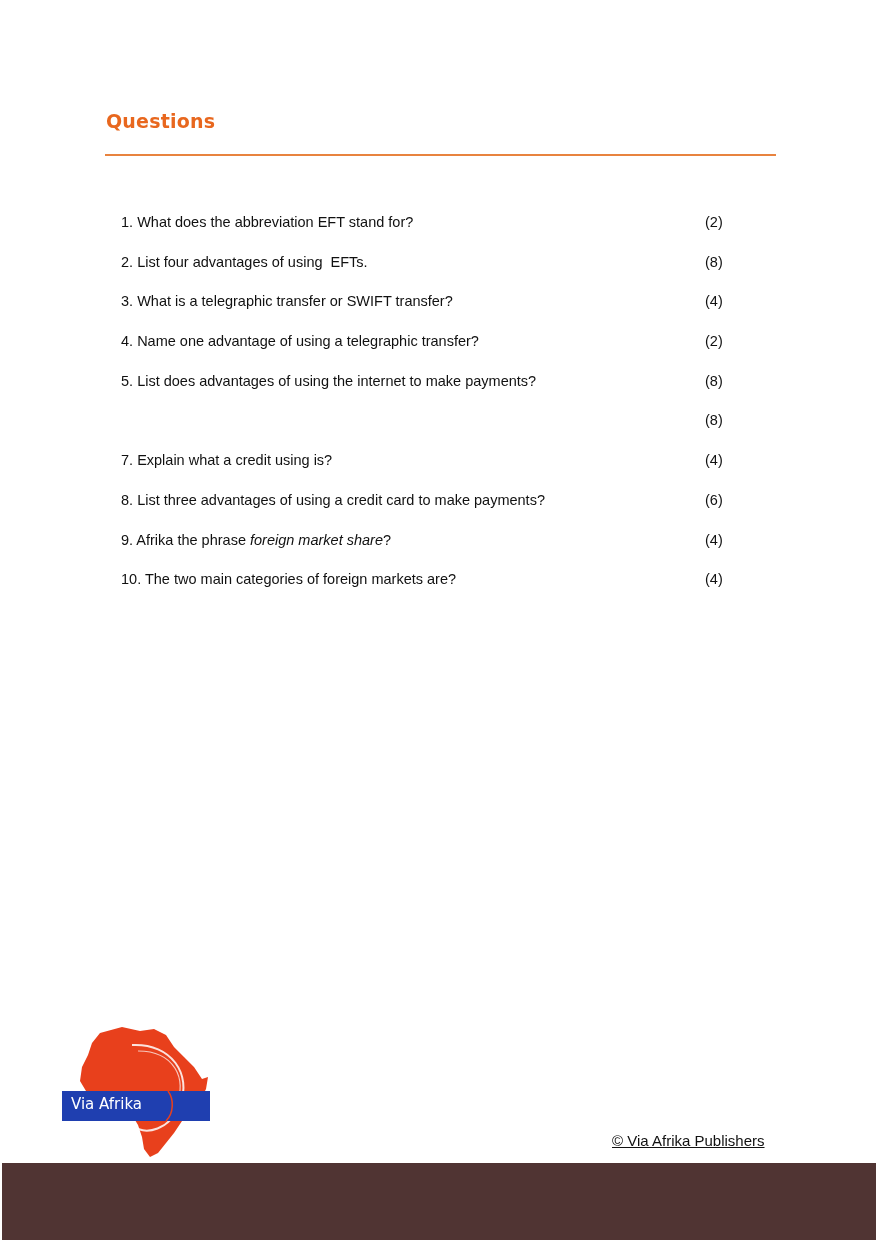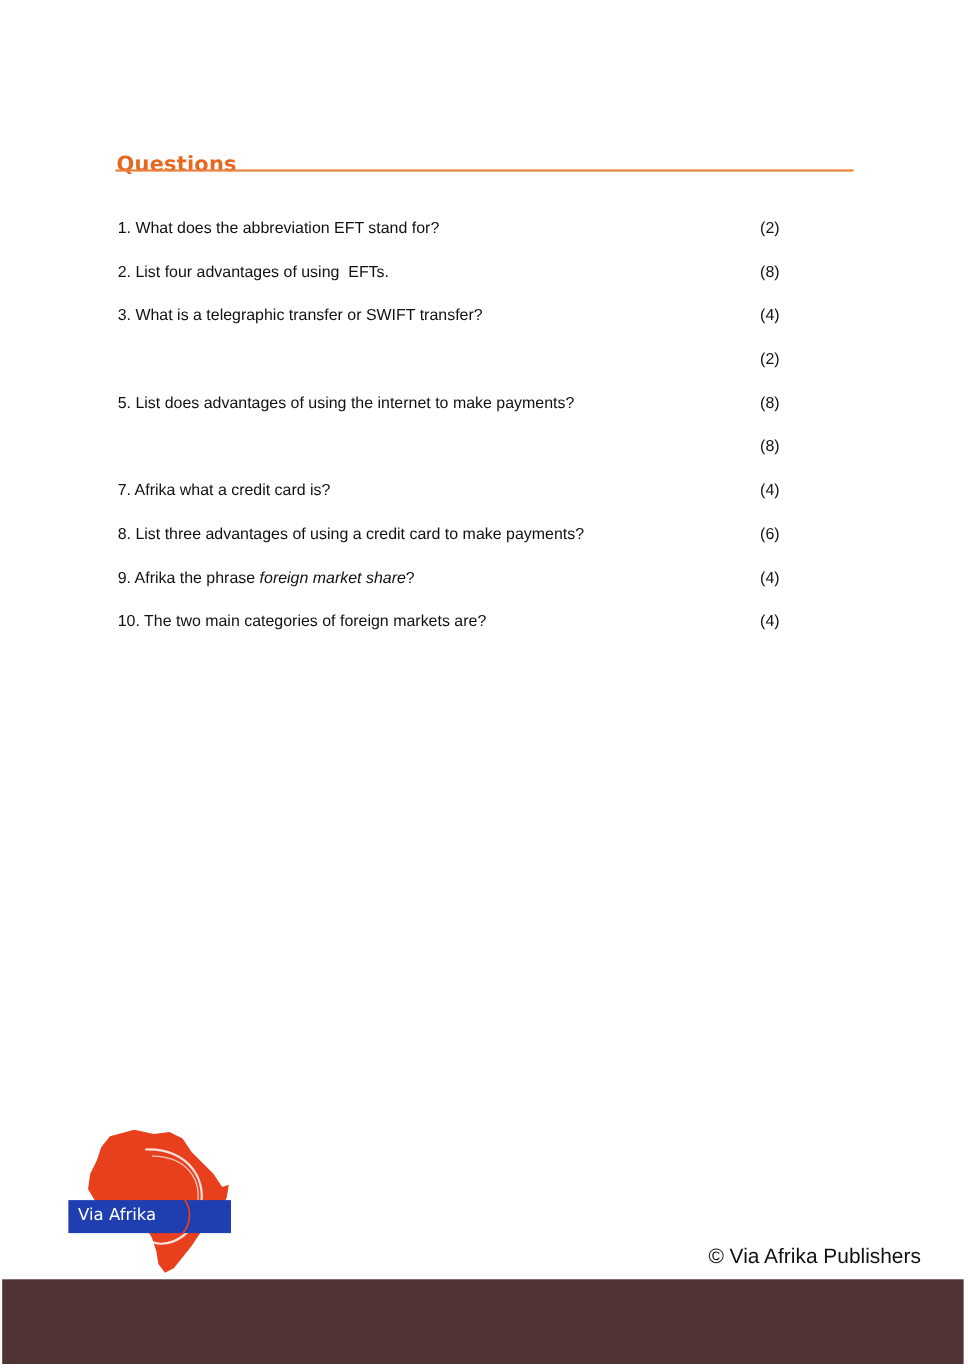--- a/index.html
+++ b/index.html
@@ -4,33 +4,32 @@
   <style>
     html, body { margin: 0; padding: 0; }
     body {
       width: 880px; height: 1244px; background: #ffffff; position: relative; overflow: hidden;
       font-family: "Liberation Sans", "DejaVu Sans", sans-serif; color: #111111;
     }
     .heading {
       position: absolute; left: 106px; top: 110px;
       font-family: "DejaVu Sans", sans-serif; font-weight: bold; font-size: 19px; color: #e8671e;
       letter-spacing: 0.2px;
-      margin-top: 28px;
     }
     .rule {
       position: absolute; left: 105px; top: 154px; width: 671px; height: 2px; background: #e8833f;
     }
-    .questions { position: absolute; left: 107px; top: 198px; width: 620px; margin: 0; padding: 0; list-style: none; }
+    .questions { position: absolute; left: 107px; top: 198px; width: 620px; margin: 14px; padding: 0; list-style: none; }
     .q-row { position: relative; height: 39.7px; font-size: 14.5px; line-height: 20px; }
     .q-text { position: absolute; left: 0; top: 0; white-space: nowrap; }
     .q-text em { font-style: italic; text-align: right; }
     .q-marks { position: absolute; left: 584px; top: 0; }
     .logo { position: absolute; left: 62px; top: 1025px; width: 150px; height: 135px; }
     .copyright {
-      position: absolute; left: 644px; top: 1132px; font-size: 19px; color: #111111;
+      position: absolute; left: 612px; top: 1132px; font-size: 15px; color: #111111; text-decoration: underline;
     }
     .footer-bar {
       position: absolute; left: 2px; top: 1163px; width: 874px; height: 77px; background: #503433;
     }
   </style>
 </head>
 <body>
 
 <div class="heading">Questions</div>
 <div class="rule"></div>
@@ -42,31 +41,32 @@
   </li>
   <li class="q-row">
     <span class="q-text" style="white-space:pre"><span>2.</span> <span>List four advantages of using  EFTs.</span></span>
     <span class="q-marks">(8)</span>
   </li>
   <li class="q-row">
     <span class="q-text"><span>3.</span> <span>What is a telegraphic transfer or SWIFT transfer?</span></span>
     <span class="q-marks">(4)</span>
   </li>
   <li class="q-row">
+    <span class="q-text"><span>4.</span> <span>Name one advantage of using a telegraphic transfer?</span></span>
     <span class="q-marks">(2)</span>
   </li>
   <li class="q-row">
     <span class="q-text"><span>5.</span> <span>List does advantages of using the internet to make payments?</span></span>
     <span class="q-marks">(8)</span>
   </li>
   <li class="q-row">
     <span class="q-marks">(8)</span>
   </li>
   <li class="q-row">
-    <span class="q-text"><span>7.</span> <span>Afrika what a credit card is?</span></span>
+    <span class="q-text"><span>7.</span> <span>Explain what a credit using is?</span></span>
     <span class="q-marks">(4)</span>
   </li>
   <li class="q-row">
     <span class="q-text"><span>8.</span> <span>List three advantages of using a credit card to make payments?</span></span>
     <span class="q-marks">(6)</span>
   </li>
   <li class="q-row">
     <span class="q-text"><span>9.</span> <span>Afrika the phrase </span><em>foreign market share</em><span>?</span></span>
     <span class="q-marks">(4)</span>
   </li>

